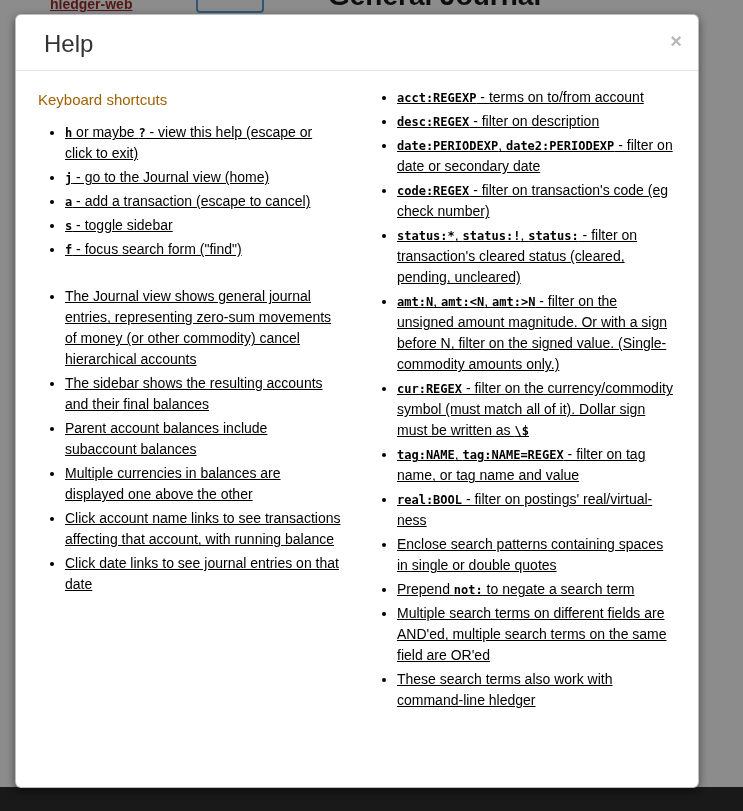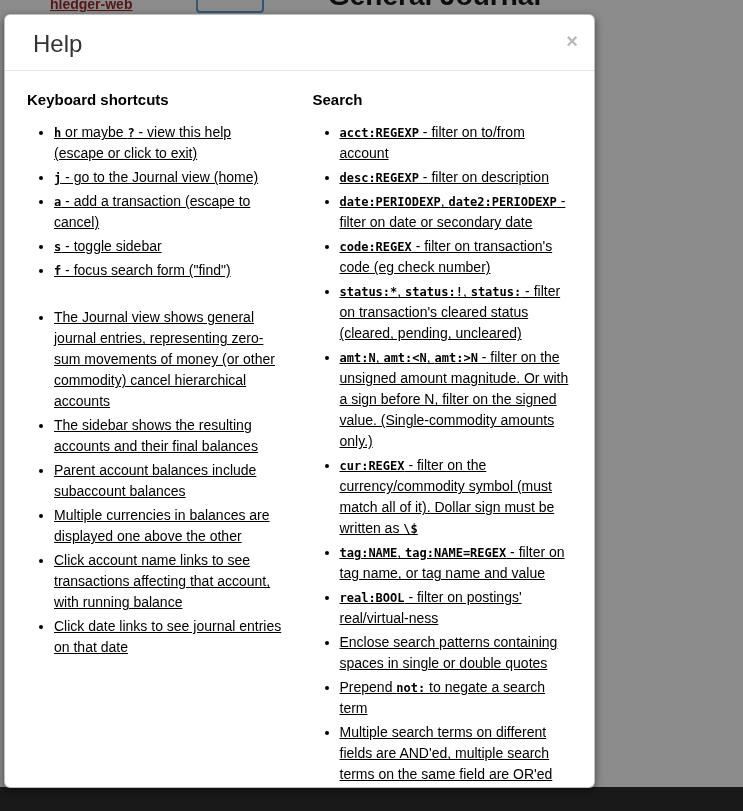--- a/index.html
+++ b/index.html
@@ -31,22 +31,22 @@
     position: absolute; left: 0; right: 0; bottom: 0; height: 24px;
     background: #2f2f2f;
   }
   .backdrop {
     position: absolute; inset: 0;
     background: rgba(0,0,0,0.45);
   }
 
   
   .modal {
-    position: absolute; top: 14px; left: 4px;
-    width: 591px; height: 774px;
+    position: absolute; top: 14px; left: 15px;
+    width: 684px; height: 774px;
     background: #ffffff;
     border: 1px solid rgba(0,0,0,0.25);
     border-radius: 6px;
     box-shadow: 0 3px 9px rgba(0,0,0,0.5);
     overflow: hidden;
   }
   .modal-header {
     position: relative;
     padding: 16px 15px 13px 28px;
     border-bottom: 1px solid #e5e5e5;
@@ -65,22 +65,22 @@
   }
   .modal-body {
     display: flex;
     gap: 28px;
     padding: 16px 24px 20px 22px;
   }
   .help-col { flex: 1; min-width: 0; }
 
   .section-heading {
     font-size: 15px;
-    font-weight: bold;
-    color: #000000;
+    font-weight: normal;
+    color: #a16207;
     margin: 4px 0 14px 0;
   }
   .help-list {
     list-style: disc;
     margin: 0 0 26px 0;
     padding-left: 27px;
   }
   .help-list li {
     font-size: 14px;
     line-height: 1.5;
@@ -125,24 +125,23 @@
         <ul class="help-list">
           <li><span>The Journal view shows general journal entries, representing zero-sum movements of money (or other commodity) cancel hierarchical accounts</span></li>
           <li><span>The sidebar shows the resulting accounts and their final balances</span></li>
           <li><span>Parent account balances include subaccount balances</span></li>
           <li><span>Multiple currencies in balances are displayed one above the other</span></li>
           <li><span>Click account name links to see transactions affecting that account, with running balance</span></li>
           <li><span>Click date links to see journal entries on that date</span></li>
         </ul>
       </div>
     <div class="help-col">
-        <h4 class="section-heading">Search</h4>
         <ul class="help-list">
-          <li><code class="mono">acct:REGEXP</code><span> - filter on to/from account</span></li>
-          <li><code class="mono">desc:REGEXP</code><span> - filter on description</span></li>
+          <li><code class="mono">acct:REGEXP</code><span> - terms on to/from account</span></li>
+          <li><code class="mono">desc:REGEX</code><span> - filter on description</span></li>
           <li><code class="mono">date:PERIODEXP</code><span>, </span><code class="mono">date2:PERIODEXP</code><span> - filter on date or secondary date</span></li>
           <li><code class="mono">code:REGEX</code><span> - filter on transaction's code (eg check number)</span></li>
           <li><code class="mono">status:*</code><span>, </span><code class="mono">status:!</code><span>, </span><code class="mono">status:</code><span> - filter on transaction's cleared status (cleared, pending, uncleared)</span></li>
           <li><code class="mono">amt:N</code><span>, </span><code class="mono">amt:&lt;N</code><span>, </span><code class="mono">amt:&gt;N</code><span> - filter on the unsigned amount magnitude. Or with a sign before N, filter on the signed value. (Single-commodity amounts only.)</span></li>
           <li><code class="mono">cur:REGEX</code><span> - filter on the currency/commodity symbol (must match all of it). Dollar sign must be written as </span><code class="mono">\$</code></li>
           <li><code class="mono">tag:NAME</code><span>, </span><code class="mono">tag:NAME=REGEX</code><span> - filter on tag name, or tag name and value</span></li>
           <li><code class="mono">real:BOOL</code><span> - filter on postings' real/virtual-ness</span></li>
           <li><span>Enclose search patterns containing spaces in single or double quotes</span></li>
           <li><span>Prepend </span><code class="mono">not:</code><span> to negate a search term</span></li>
           <li><span>Multiple search terms on different fields are AND'ed, multiple search terms on the same field are OR'ed</span></li>

